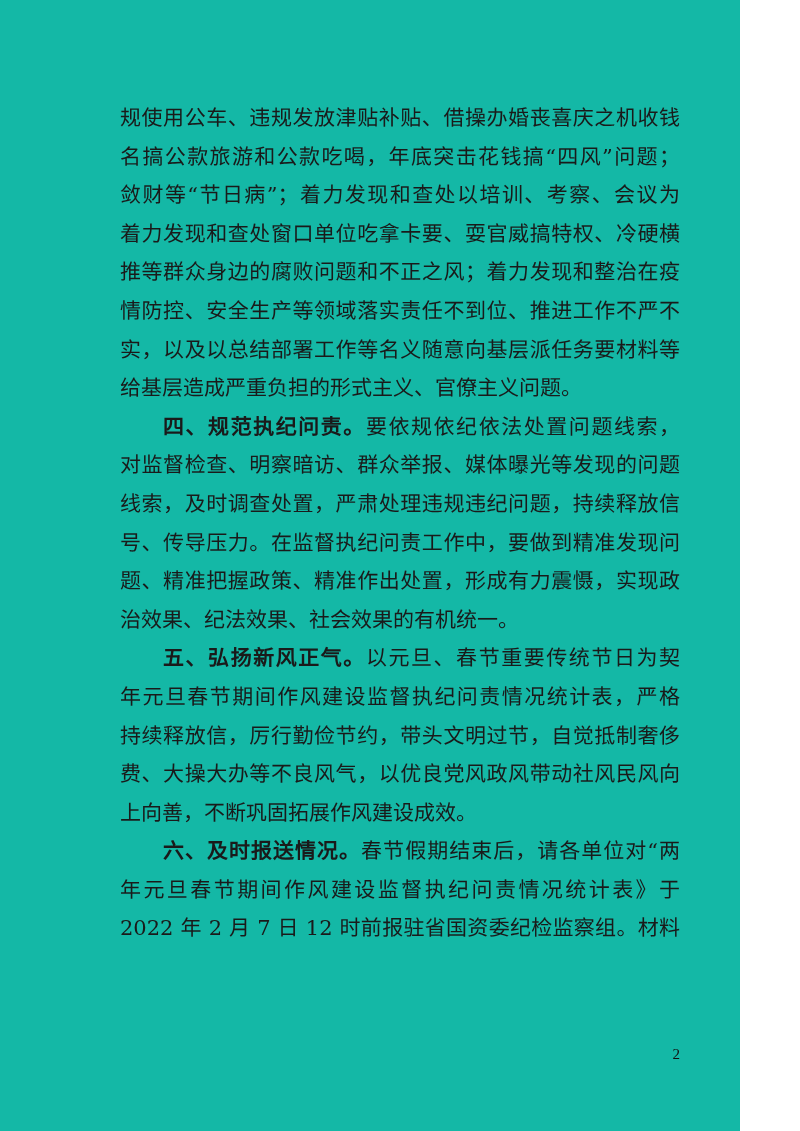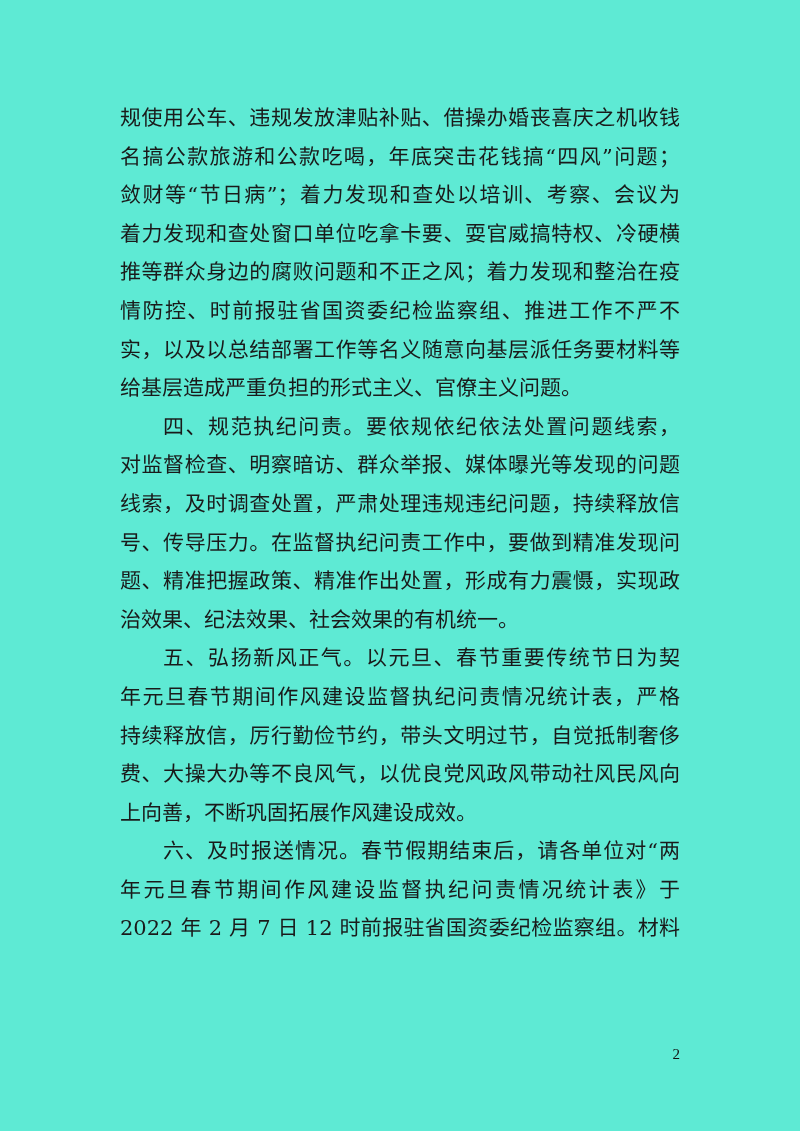--- a/index.html
+++ b/index.html
@@ -2,23 +2,23 @@
 <html lang="zh-CN"><head>
 <meta charset="utf-8">
 <style>
   html, body {
     margin: 0;
     padding: 0;
     background: #ffffff;
   }
   .sheet {
     position: relative;
-    width: 800px;
+    width: 740px;
     height: 1131px;
-    background: #5eead4;
+    background: #14b8a6;
     overflow: hidden;
     font-family: "DejaVu Serif", "Liberation Serif", serif;
     color: #1a1a1a;
   }
   .text-block {
     position: absolute;
     left: 120px;
     top: 99px;
     width: 560px;
   }
@@ -34,21 +34,21 @@
     white-space: normal;
   }
   .doc-line.short {
     text-align: right;
     text-align-last: left;
   }
   .doc-line.indent {
     text-indent: 43px;
   }
   .para-head {
-    font-weight: 400;
+    font-weight: 700;
     font-family: "DejaVu Sans", "Liberation Sans", sans-serif;
     font-size: 21px;
   }
   .page-num {
     position: absolute;
     top: 1044px;
     left: 120px;
     width: 560px;
     text-align: right;
     font-size: 15px;
@@ -61,21 +61,21 @@
 <body>
 
 <div class="sheet">
   <div class="text-block">
 
     <div class="doc-line"><span>规使用公车、违规发放津贴补贴、借操办婚丧喜庆之机收钱</span></div>
     <div class="doc-line"><span>名搞公款旅游和公款吃喝，年底突击花钱搞“四风”问题；</span></div>
     <div class="doc-line"><span>敛财等“节日病”；着力发现和查处以培训、考察、会议为</span></div>
     <div class="doc-line"><span>着力发现和查处窗口单位吃拿卡要、耍官威搞特权、冷硬横</span></div>
     <div class="doc-line"><span>推等群众身边的腐败问题和不正之风；着力发现和整治在疫</span></div>
-    <div class="doc-line"><span>情防控、时前报驻省国资委纪检监察组、推进工作不严不</span></div>
+    <div class="doc-line"><span>情防控、安全生产等领域落实责任不到位、推进工作不严不</span></div>
     <div class="doc-line"><span>实，以及以总结部署工作等名义随意向基层派任务要材料等</span></div>
     <div class="doc-line short"><span>给基层造成严重负担的形式主义、官僚主义问题。</span></div>
 
     <div class="doc-line indent"><span class="para-head">四、规范执纪问责。</span><span>要依规依纪依法处置问题线索，</span></div>
     <div class="doc-line"><span>对监督检查、明察暗访、群众举报、媒体曝光等发现的问题</span></div>
     <div class="doc-line"><span>线索，及时调查处置，严肃处理违规违纪问题，持续释放信</span></div>
     <div class="doc-line"><span>号、传导压力。在监督执纪问责工作中，要做到精准发现问</span></div>
     <div class="doc-line"><span>题、精准把握政策、精准作出处置，形成有力震慑，实现政</span></div>
     <div class="doc-line short"><span>治效果、纪法效果、社会效果的有机统一。</span></div>
 

